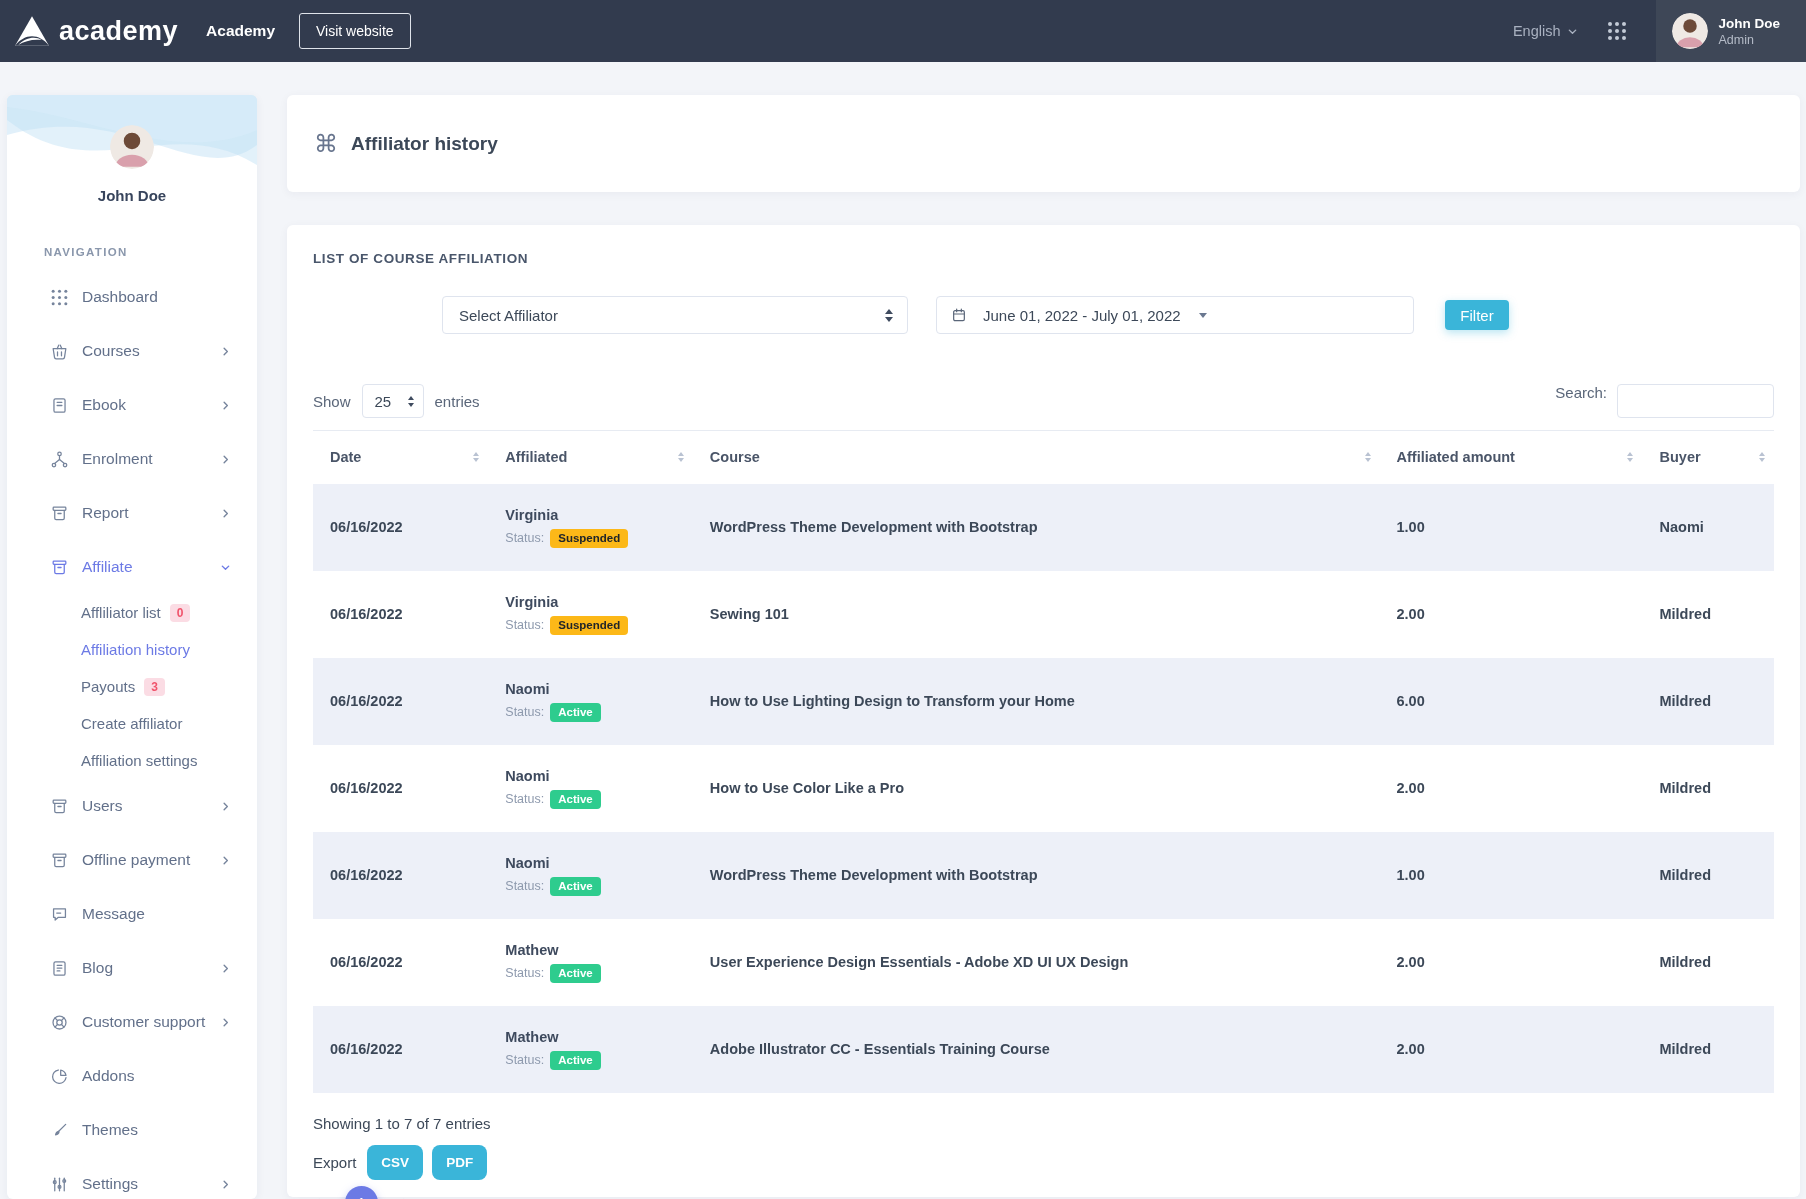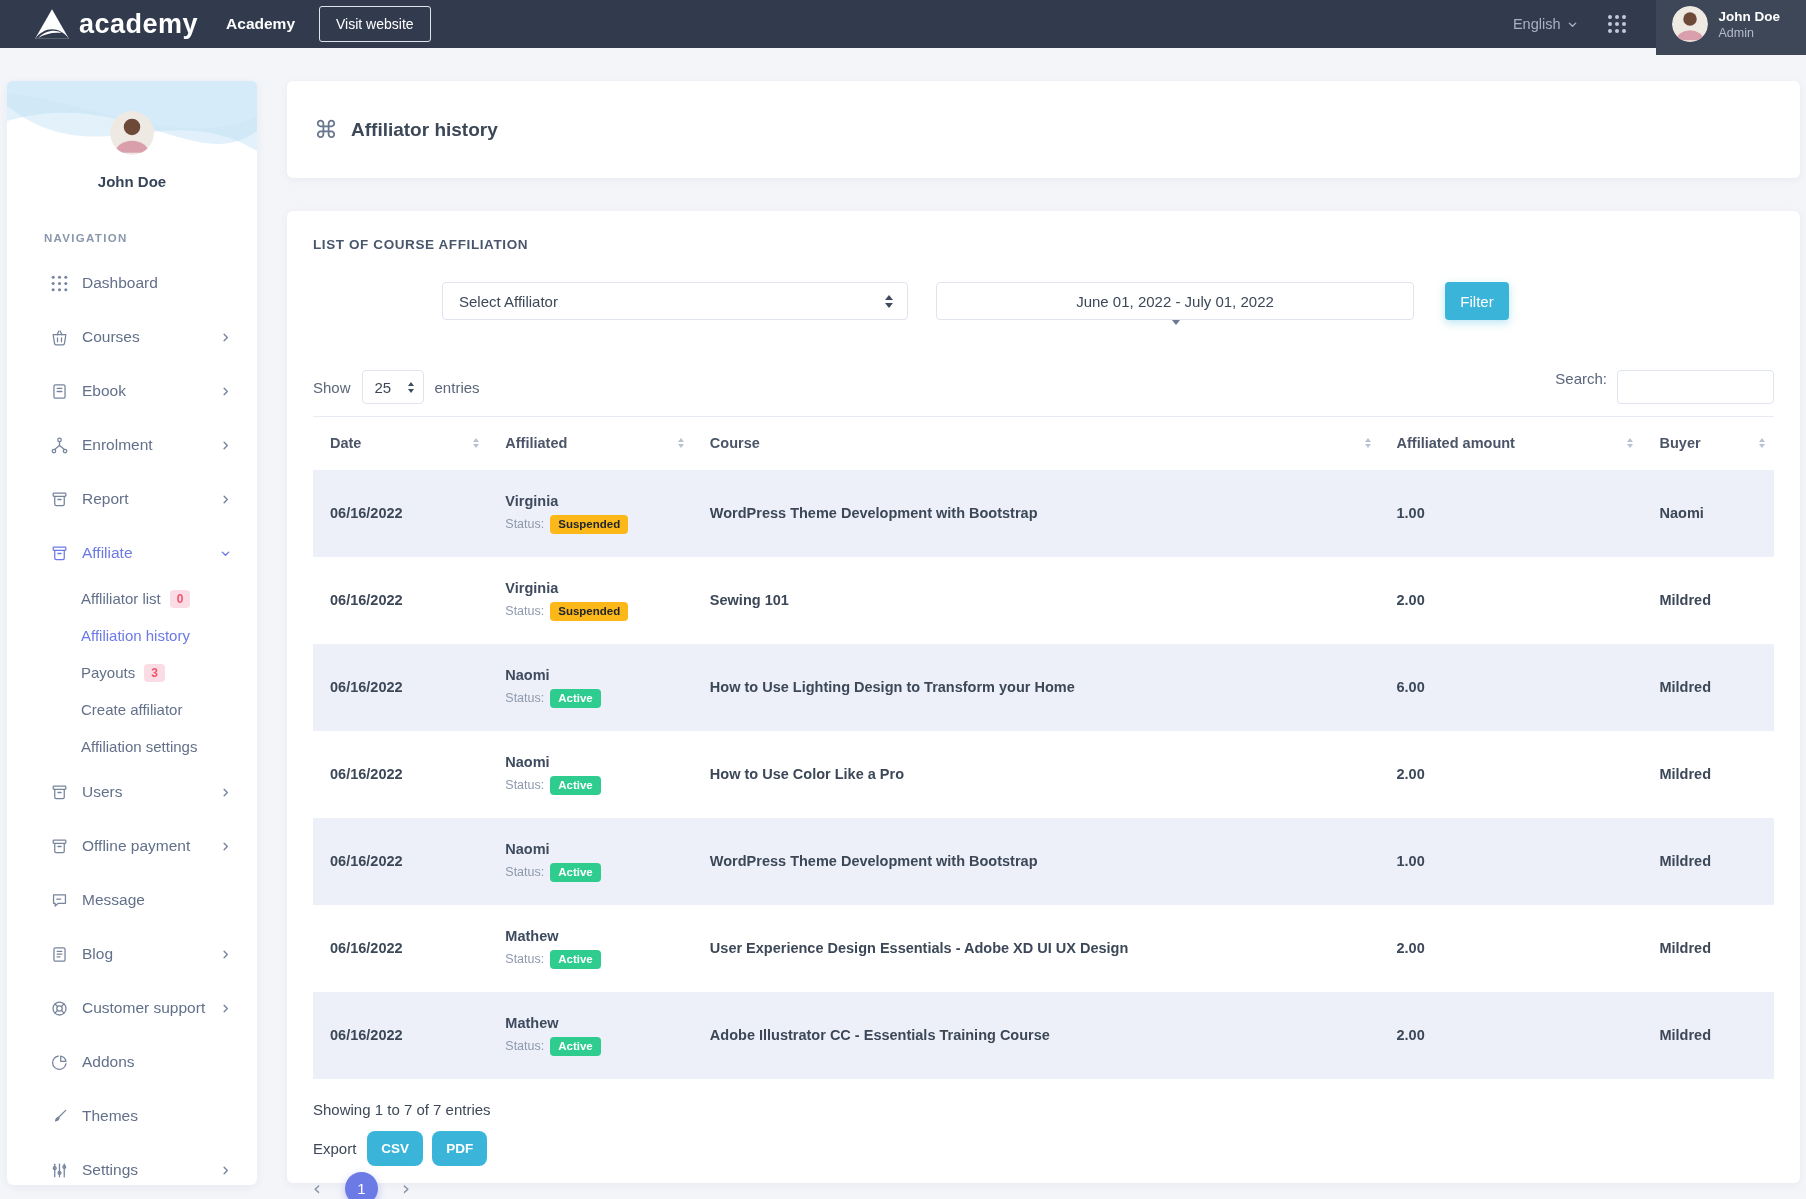--- a/index.html
+++ b/index.html
@@ -1,20 +1,20 @@
 <!DOCTYPE html>
 <html><head>
 <meta charset="utf-8">
 <style>
   html,body{margin:0;padding:0;width:1806px;height:1199px;overflow:hidden;
     background:#f3f5f9;font-family:"Liberation Sans",sans-serif;color:#3c4858;}
   *{box-sizing:border-box;}
 
   
-  .topbar{height:48px;background:#323b4e;display:flex;align-items:center;padding-left:20px;}
+  .topbar{height:62px;background:#323b4e;display:flex;align-items:center;}
   .brand{display:flex;align-items:center;gap:9px;padding-left:14px;cursor:pointer;}
   .wordmark{color:#fff;font-size:27px;font-weight:700;letter-spacing:.5px;}
   .site-name{color:#fff;font-size:15.5px;font-weight:700;margin-left:28px;}
   .visit-btn{margin-left:24px;background:transparent;border:1px solid #dfe3ea;color:#fff;
     border-radius:3px;padding:9px 16px;font-size:14px;font-family:inherit;cursor:pointer;}
   .topbar-right{margin-left:auto;display:flex;align-items:center;height:62px;}
   .lang{display:flex;align-items:center;gap:7px;color:#a9b1c0;font-size:14.5px;cursor:pointer;margin-right:30px;}
   .apps{display:grid;grid-template-columns:repeat(3,4px);grid-gap:3px;margin-right:30px;cursor:pointer;}
   .apps i{width:4px;height:4px;border-radius:50%;background:#c3cad6;}
   .user-box{height:62px;background:#3e4757;display:flex;align-items:center;gap:10px;
@@ -54,23 +54,23 @@
 
   .panel-card{margin-top:33px;background:#fff;border-radius:6px;padding:26px 26px 0;
     height:972px;box-shadow:0 2px 10px rgba(30,45,80,.05);position:relative;}
   .panel-heading{margin:0;font-size:13.5px;font-weight:700;color:#49566b;letter-spacing:.6px;}
 
   .filter-row{margin-top:30px;display:flex;align-items:center;}
   .select-box{margin-left:129px;width:466px;height:38px;border:1px solid #dfe4ee;border-radius:4px;
     display:flex;align-items:center;justify-content:space-between;padding:0 14px 0 16px;
     font-size:15px;color:#3c4858;cursor:pointer;background:#fff;}
   .date-box{margin-left:28px;width:478px;height:38px;border:1px solid #dfe4ee;border-radius:4px;
-    display:flex;align-items:center;gap:10px;padding:0 14px;font-size:15px;color:#3c4858;
-    cursor:pointer;background:#fff;flex-direction:column;}
-  .filter-btn{margin-left:31px;width:64px;height:38px;background:#3ab5d9;border:none;border-radius:4px;
+    display:flex;align-items:center;gap:16px;padding:0 14px;font-size:15px;color:#3c4858;
+    cursor:pointer;background:#fff;}
+  .filter-btn{margin-left:31px;width:64px;height:30px;background:#3ab5d9;border:none;border-radius:4px;
     color:#fff;font-size:15px;font-family:inherit;cursor:pointer;box-shadow:0 3px 8px rgba(58,181,217,.35);}
 
   .caret-ud{display:inline-flex;flex-direction:column;gap:3px;}
   .tri-up{width:0;height:0;border-left:4px solid transparent;border-right:4px solid transparent;border-bottom:5px solid #3f4b5f;}
   .tri-down{width:0;height:0;border-left:4px solid transparent;border-right:4px solid transparent;border-top:5px solid #3f4b5f;}
   .caret-ud.sm .tri-up{border-left-width:3.5px;border-right-width:3.5px;border-bottom-width:4.5px;}
   .caret-ud.sm .tri-down{border-left-width:3.5px;border-right-width:3.5px;border-top-width:4.5px;}
   .dd-caret{width:0;height:0;border-left:4px solid transparent;border-right:4px solid transparent;
     border-top:5px solid #6a7890;margin-left:2px;}
 

